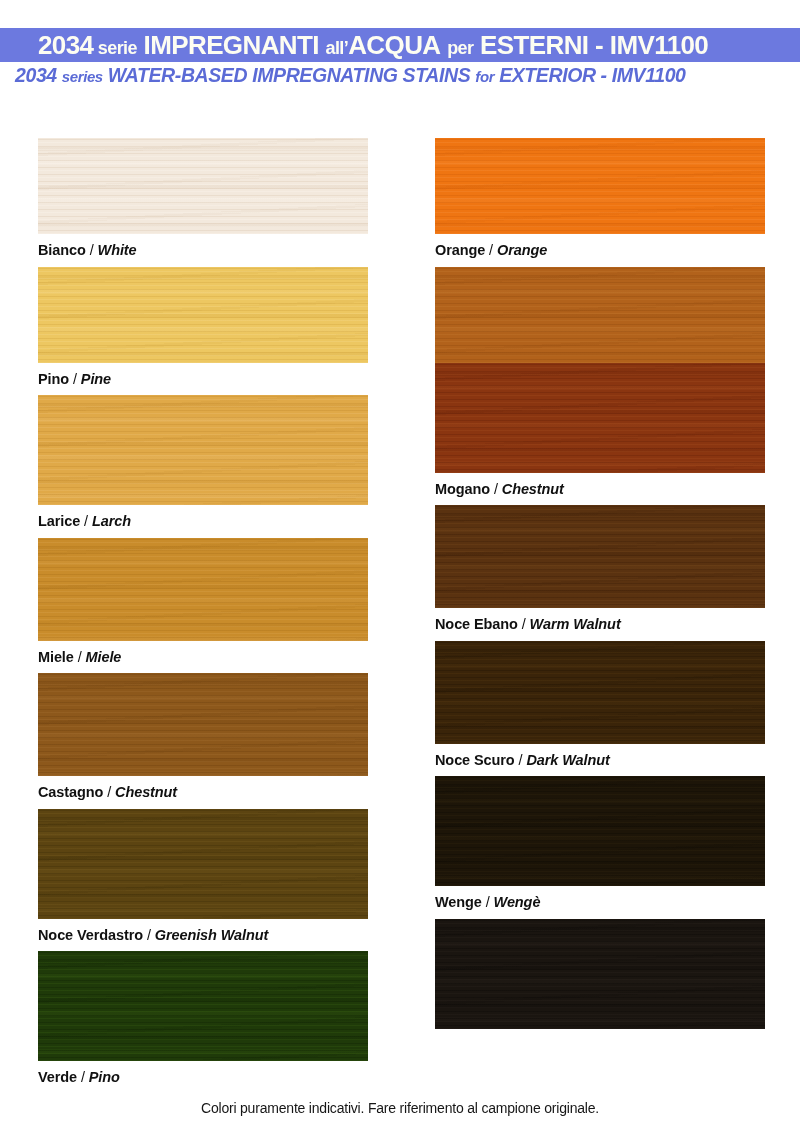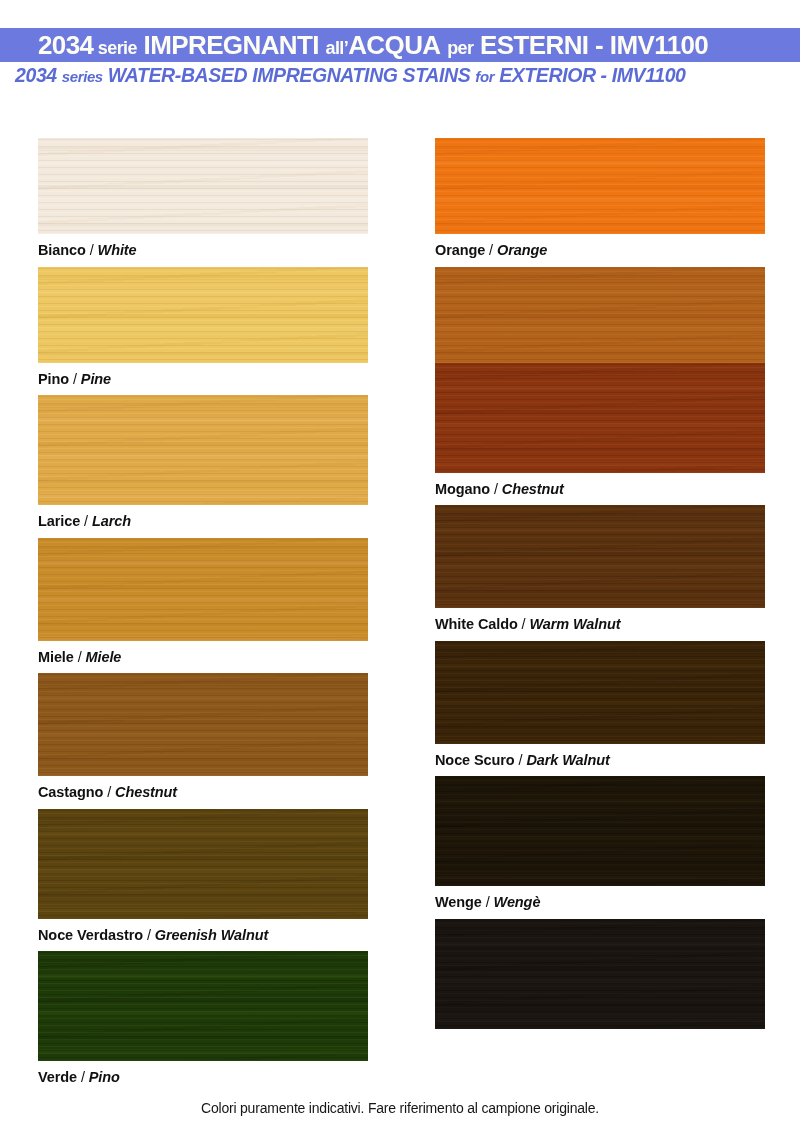--- a/index.html
+++ b/index.html
@@ -199,21 +199,21 @@
             <div class="grain" style="background: repeating-linear-gradient(rgba(0, 0, 0, 0) 0px, rgba(0, 0, 0, 0) 1px, rgba(99, 31, 7, 0.333) 1px, rgba(99, 31, 7, 0.333) 2px, rgba(0, 0, 0, 0) 2px, rgba(0, 0, 0, 0) 4px, rgba(168, 82, 34, 0.267) 4px, rgba(168, 82, 34, 0.267) 5px, rgba(0, 0, 0, 0) 5px, rgba(0, 0, 0, 0) 7px);"></div>
           </div>
           <div class="label"><span class="it">Mogano</span><span class="sep"> / </span><span class="en">Chestnut</span></div>
         </div>
         <div class="entry">
           <div class="swatch" style="height: 103px;">
             <div class="base" style="background: rgb(90, 50, 16);"></div>
             <div class="grain2" style="background: repeating-linear-gradient(rgba(0, 0, 0, 0) 0px, rgba(0, 0, 0, 0) 9px, rgba(58, 28, 6, 0.2) 9px, rgba(58, 28, 6, 0.2) 13px, rgba(0, 0, 0, 0) 13px, rgba(0, 0, 0, 0) 22px, rgba(123, 76, 29, 0.18) 22px, rgba(123, 76, 29, 0.18) 27px, rgba(0, 0, 0, 0) 27px, rgba(0, 0, 0, 0) 38px), repeating-linear-gradient(177deg, rgba(0, 0, 0, 0) 0px, rgba(0, 0, 0, 0) 15px, rgba(58, 28, 6, 0.133) 15px, rgba(58, 28, 6, 0.133) 18px, rgba(0, 0, 0, 0) 18px, rgba(0, 0, 0, 0) 34px);"></div>
             <div class="grain" style="background: repeating-linear-gradient(rgba(0, 0, 0, 0) 0px, rgba(0, 0, 0, 0) 1px, rgba(58, 28, 6, 0.333) 1px, rgba(58, 28, 6, 0.333) 2px, rgba(0, 0, 0, 0) 2px, rgba(0, 0, 0, 0) 4px, rgba(123, 76, 29, 0.267) 4px, rgba(123, 76, 29, 0.267) 5px, rgba(0, 0, 0, 0) 5px, rgba(0, 0, 0, 0) 7px);"></div>
           </div>
-          <div class="label"><span class="it">White Caldo</span><span class="sep"> / </span><span class="en">Warm Walnut</span></div>
+          <div class="label"><span class="it">Noce Ebano</span><span class="sep"> / </span><span class="en">Warm Walnut</span></div>
         </div>
         <div class="entry">
           <div class="swatch" style="height: 103px;">
             <div class="base" style="background: rgb(58, 36, 9);"></div>
             <div class="grain2" style="background: repeating-linear-gradient(rgba(0, 0, 0, 0) 0px, rgba(0, 0, 0, 0) 9px, rgba(31, 18, 3, 0.2) 9px, rgba(31, 18, 3, 0.2) 13px, rgba(0, 0, 0, 0) 13px, rgba(0, 0, 0, 0) 22px, rgba(90, 60, 18, 0.18) 22px, rgba(90, 60, 18, 0.18) 27px, rgba(0, 0, 0, 0) 27px, rgba(0, 0, 0, 0) 38px), repeating-linear-gradient(177deg, rgba(0, 0, 0, 0) 0px, rgba(0, 0, 0, 0) 15px, rgba(31, 18, 3, 0.133) 15px, rgba(31, 18, 3, 0.133) 18px, rgba(0, 0, 0, 0) 18px, rgba(0, 0, 0, 0) 34px);"></div>
             <div class="grain" style="background: repeating-linear-gradient(rgba(0, 0, 0, 0) 0px, rgba(0, 0, 0, 0) 1px, rgba(31, 18, 3, 0.333) 1px, rgba(31, 18, 3, 0.333) 2px, rgba(0, 0, 0, 0) 2px, rgba(0, 0, 0, 0) 4px, rgba(90, 60, 18, 0.267) 4px, rgba(90, 60, 18, 0.267) 5px, rgba(0, 0, 0, 0) 5px, rgba(0, 0, 0, 0) 7px);"></div>
           </div>
           <div class="label"><span class="it">Noce Scuro</span><span class="sep"> / </span><span class="en">Dark Walnut</span></div>
         </div>
         <div class="entry">

